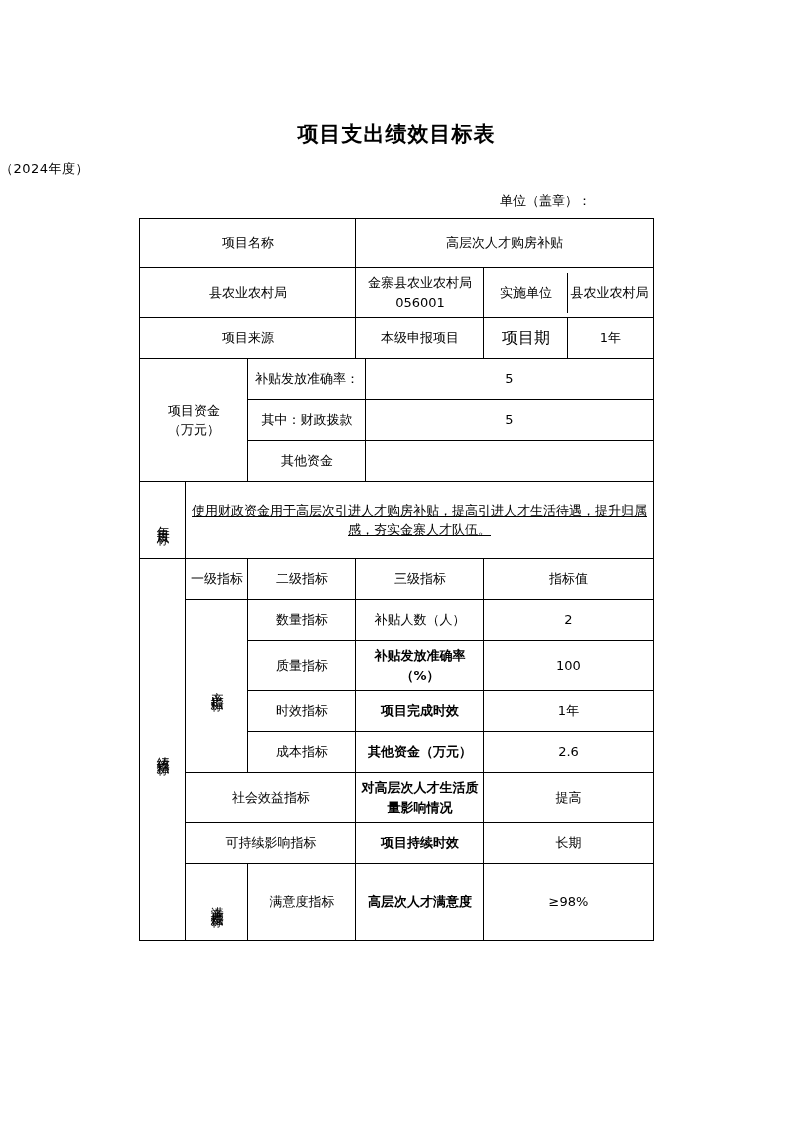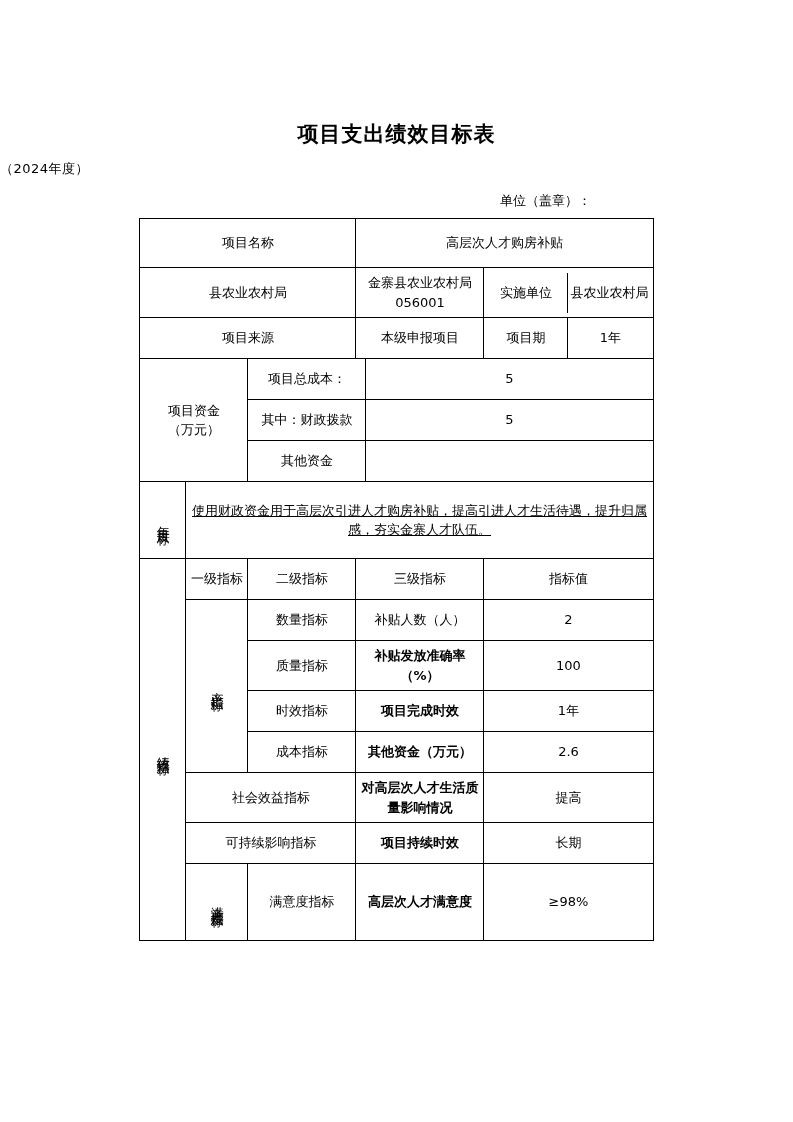--- a/index.html
+++ b/index.html
@@ -126,34 +126,34 @@
       </td>
     </tr>
 
     <tr class="h-row">
       <td colspan="3">项目来源</td>
       <td colspan="2">本级申报项目</td>
       <td style="padding:0;">
         <table style="border-collapse:collapse;width:100%;table-layout:fixed;">
           <tbody>
                 <tr>
-            <td style="border:none;border-right:1px solid #000;font-size:13px;text-align:center;padding:5px 2px;width:47%;">项目期</td>
+            <td style="border:none;border-right:1px solid #000;font-size:16px;text-align:center;padding:5px 2px;width:47%;">项目期</td>
             <td style="border:none;font-size:13px;text-align:center;padding:5px 2px;">1年</td>
           </tr>
         </tbody>
             </table>
       </td>
     </tr>
 
     <tr class="h-row">
       <td colspan="2" rowspan="3">
         <div>项目资金</div>
         <div>（万元）</div>
       </td>
-      <td colspan="2">项目总成本：</td>
+      <td colspan="2">补贴发放准确率：</td>
       <td colspan="2">5</td>
     </tr>
     <tr class="h-row">
       <td colspan="2">其中：财政拨款</td>
       <td colspan="2">5</td>
     </tr>
     <tr class="h-row">
       <td colspan="2">其他资金</td>
       <td colspan="2"></td>
     </tr>

